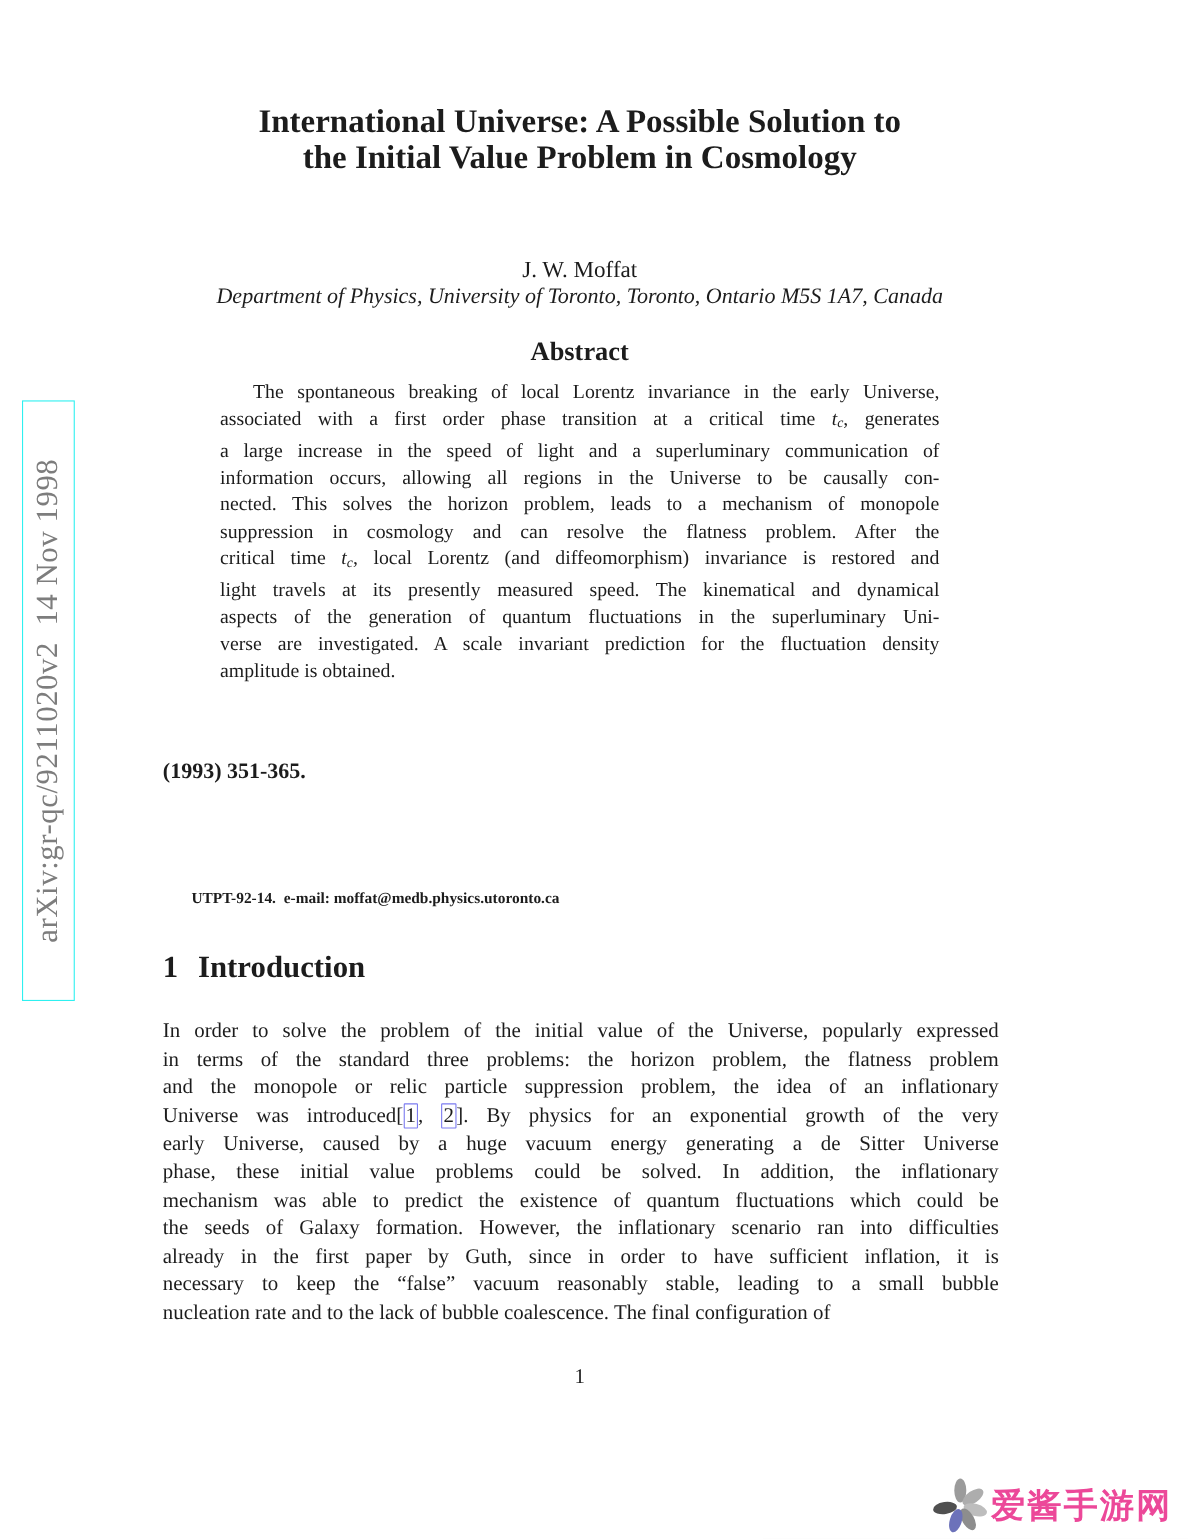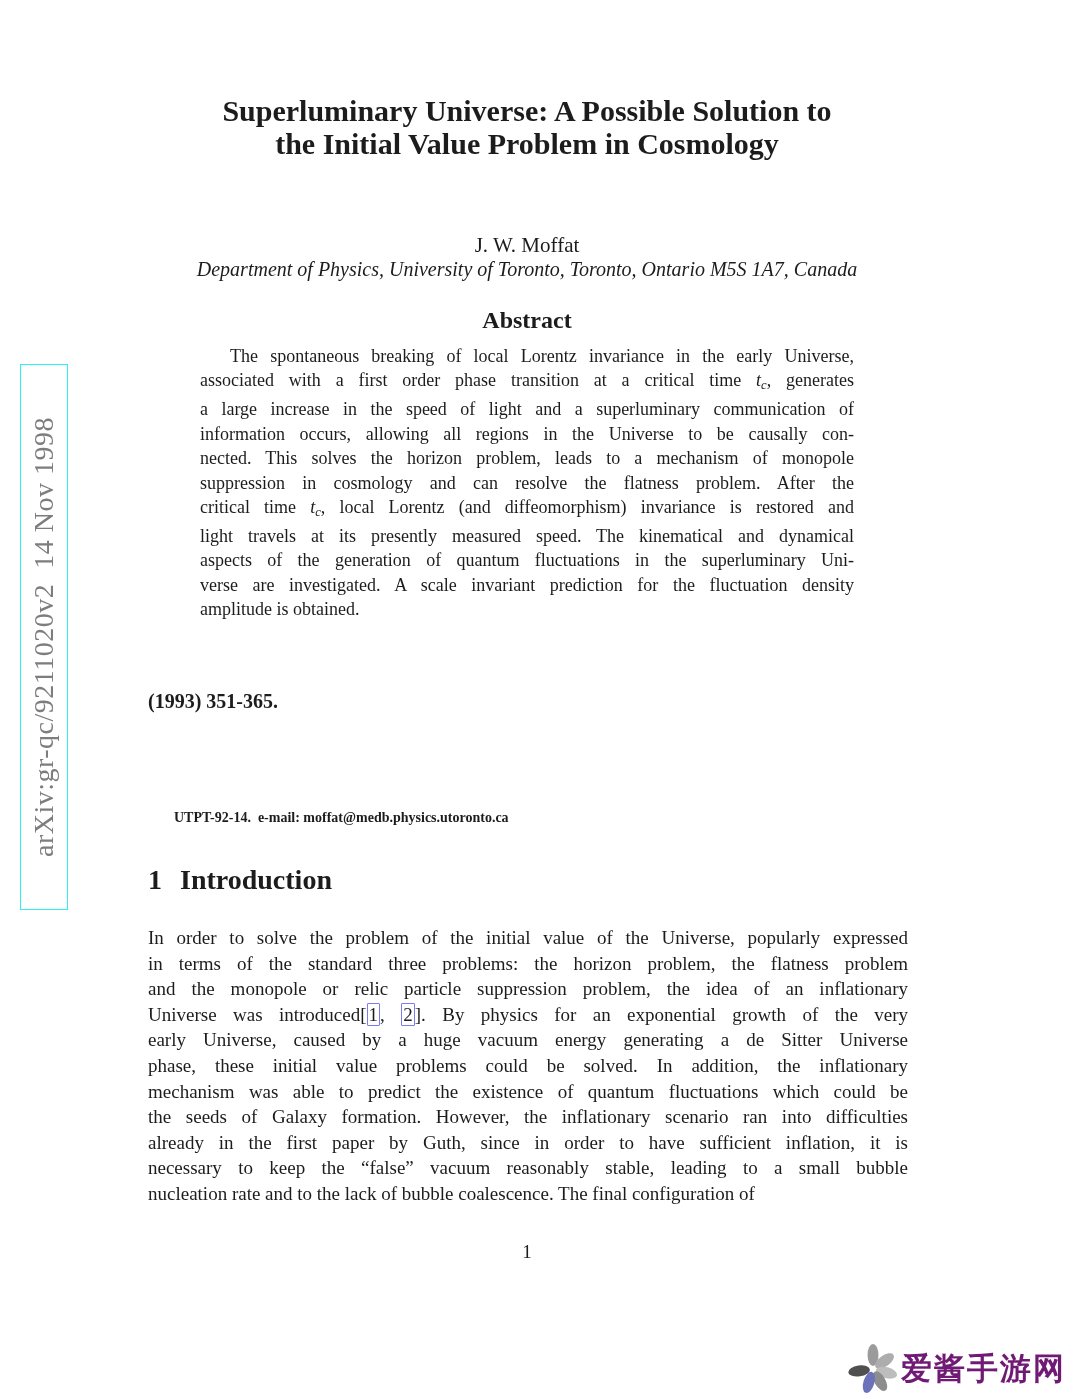--- a/index.html
+++ b/index.html
@@ -94,38 +94,38 @@
   
   .watermark {
     position:absolute; right:14px; bottom:4px;
     display:flex; align-items:center;
   }
   .watermark svg { display:block; }
   .watermark-site-name {
     font-family:"DejaVu Sans","Liberation Sans",sans-serif;
     font-weight:bold;
     font-size:31px;
-    color:#701a75;
+    color:#ec4899;
     letter-spacing:2px;
     margin-left:0;
   }
 </style>
 </head>
 <body>
 
 <div class="page">
 
   <div class="arxiv-box">
     <div class="arxiv-text">arXiv:gr-qc/9211020v2  14 Nov 1998</div>
   </div>
 
   <div class="content">
 
     <div class="paper-title">
-      <div>Superluminary Universe: A Possible Solution to</div>
+      <div>International Universe: A Possible Solution to</div>
       <div>the Initial Value Problem in Cosmology</div>
     </div>
 
     <div class="author-name">J. W. Moffat</div>
 
     <div class="affiliation">Department of Physics, University of Toronto, Toronto, Ontario M5S 1A7, Canada</div>
 
     <div class="abstract-heading">Abstract</div>
 
     <div class="abstract-text">

